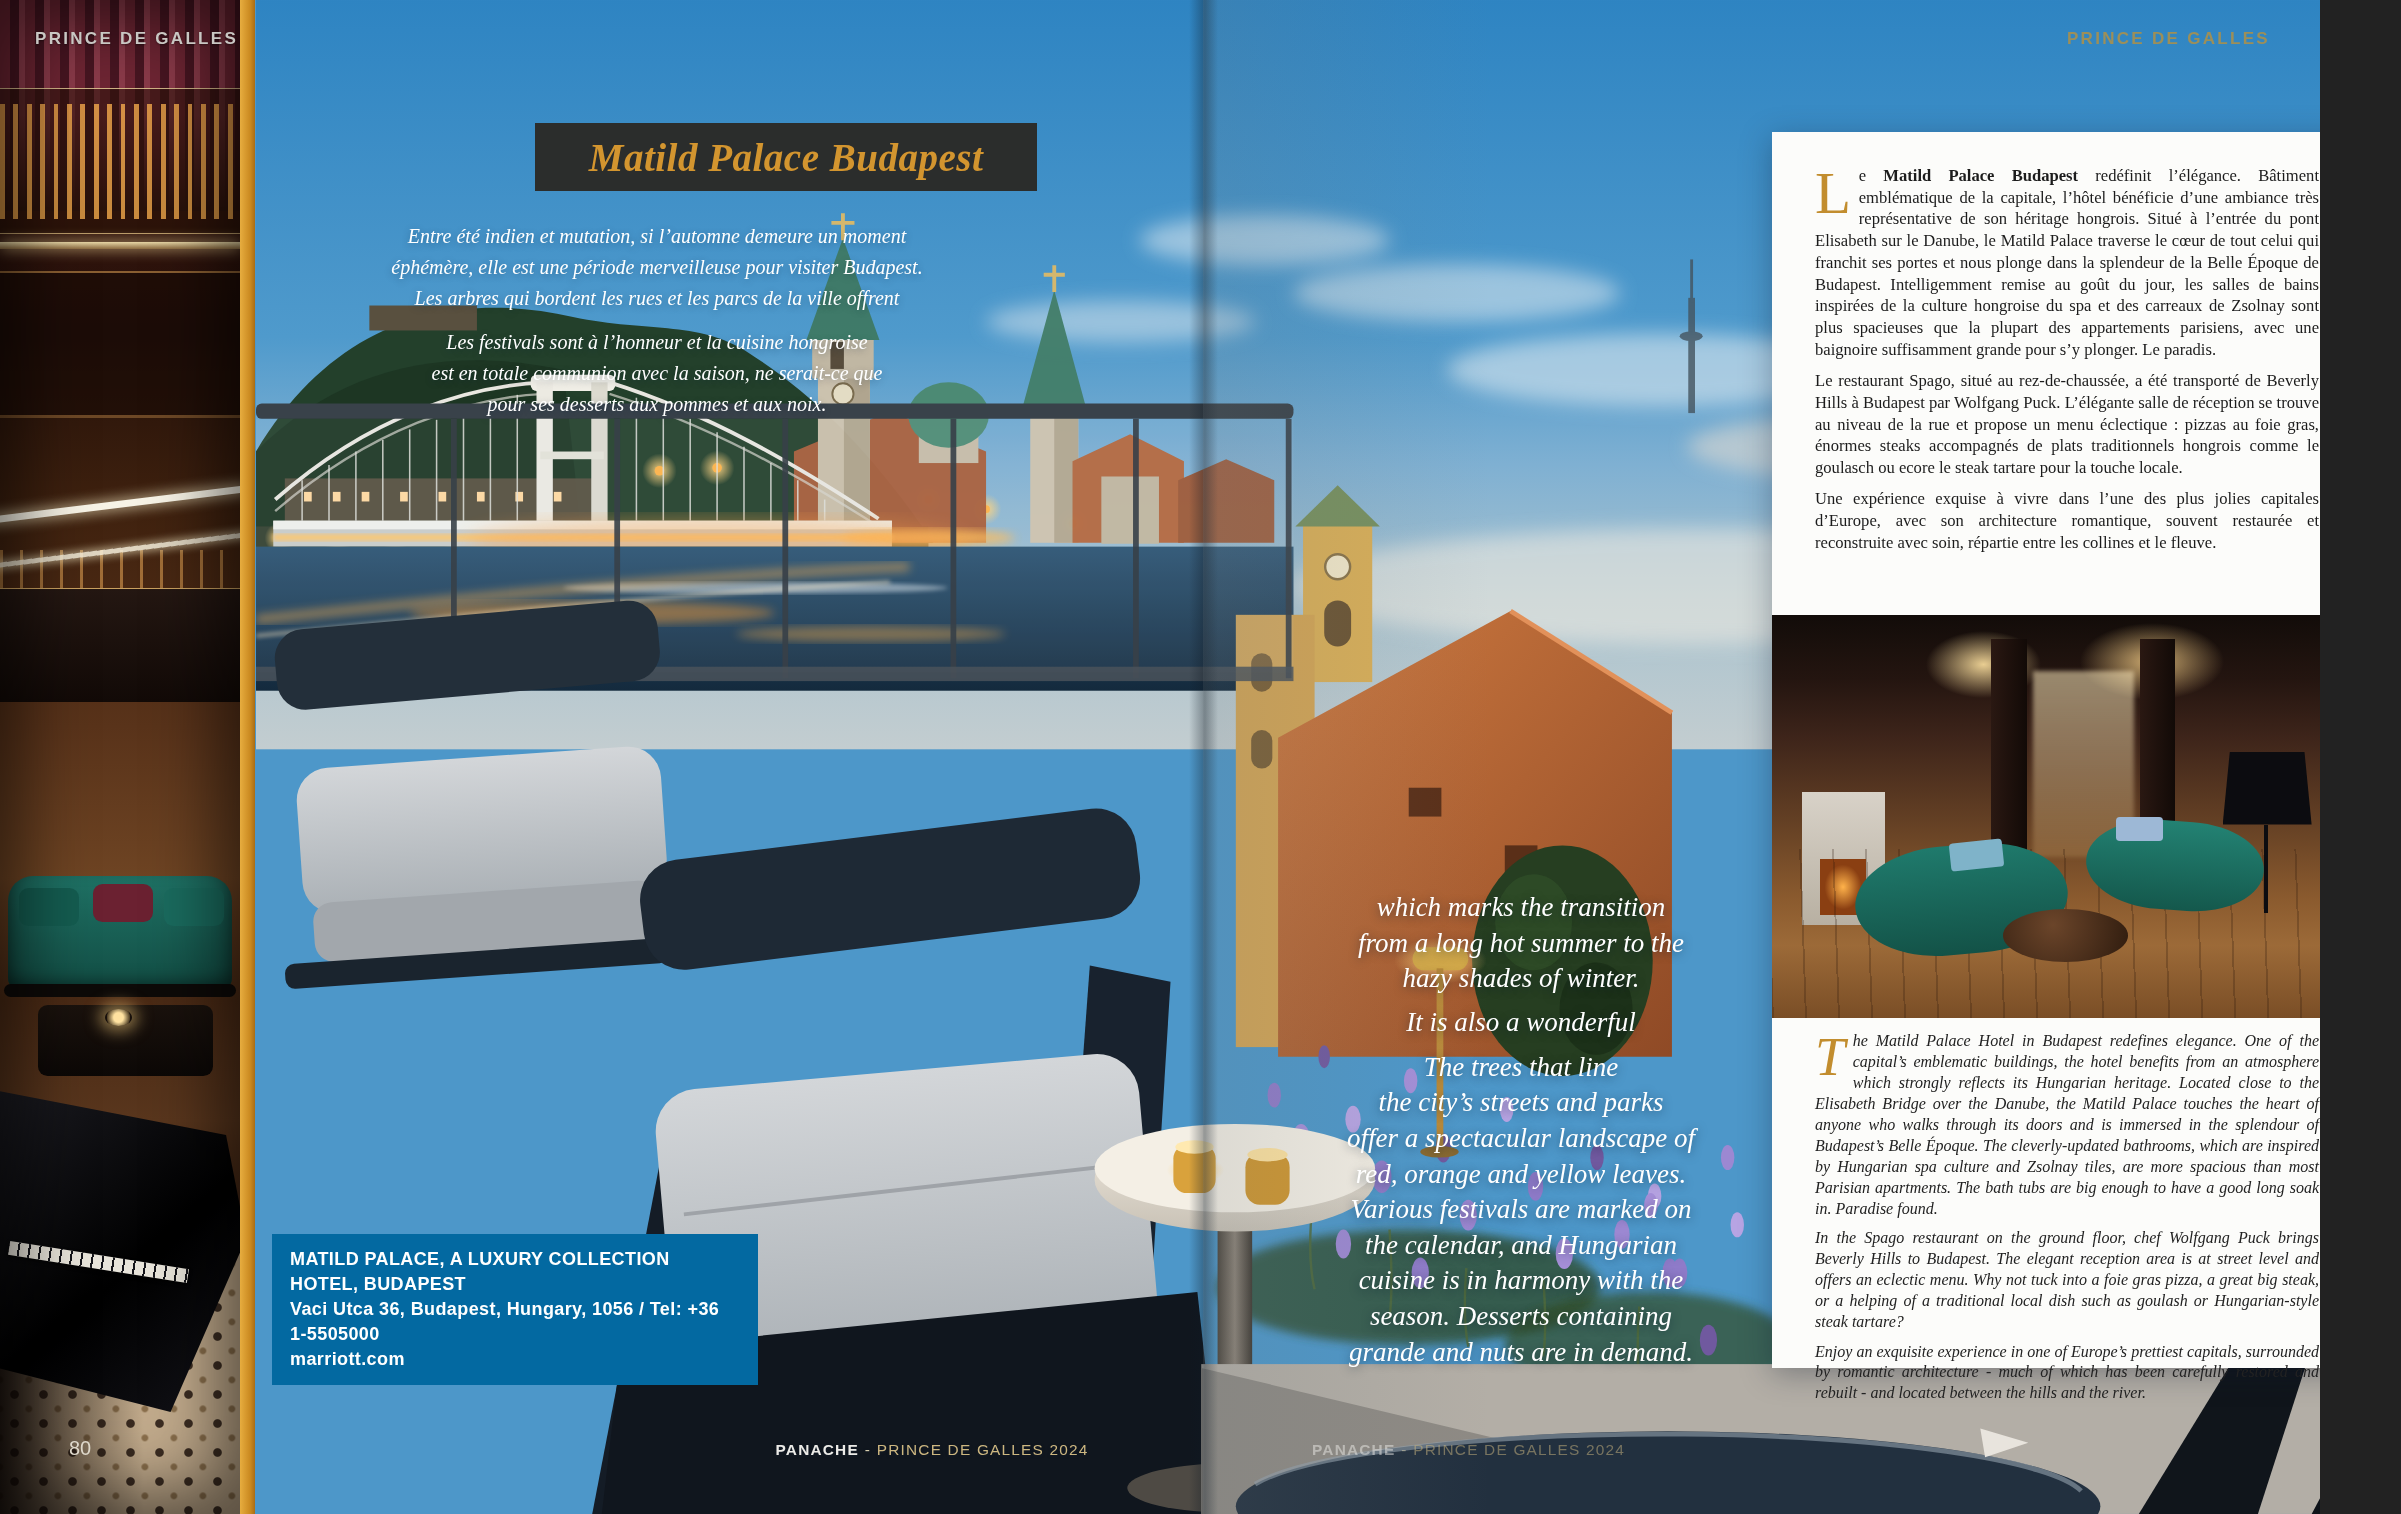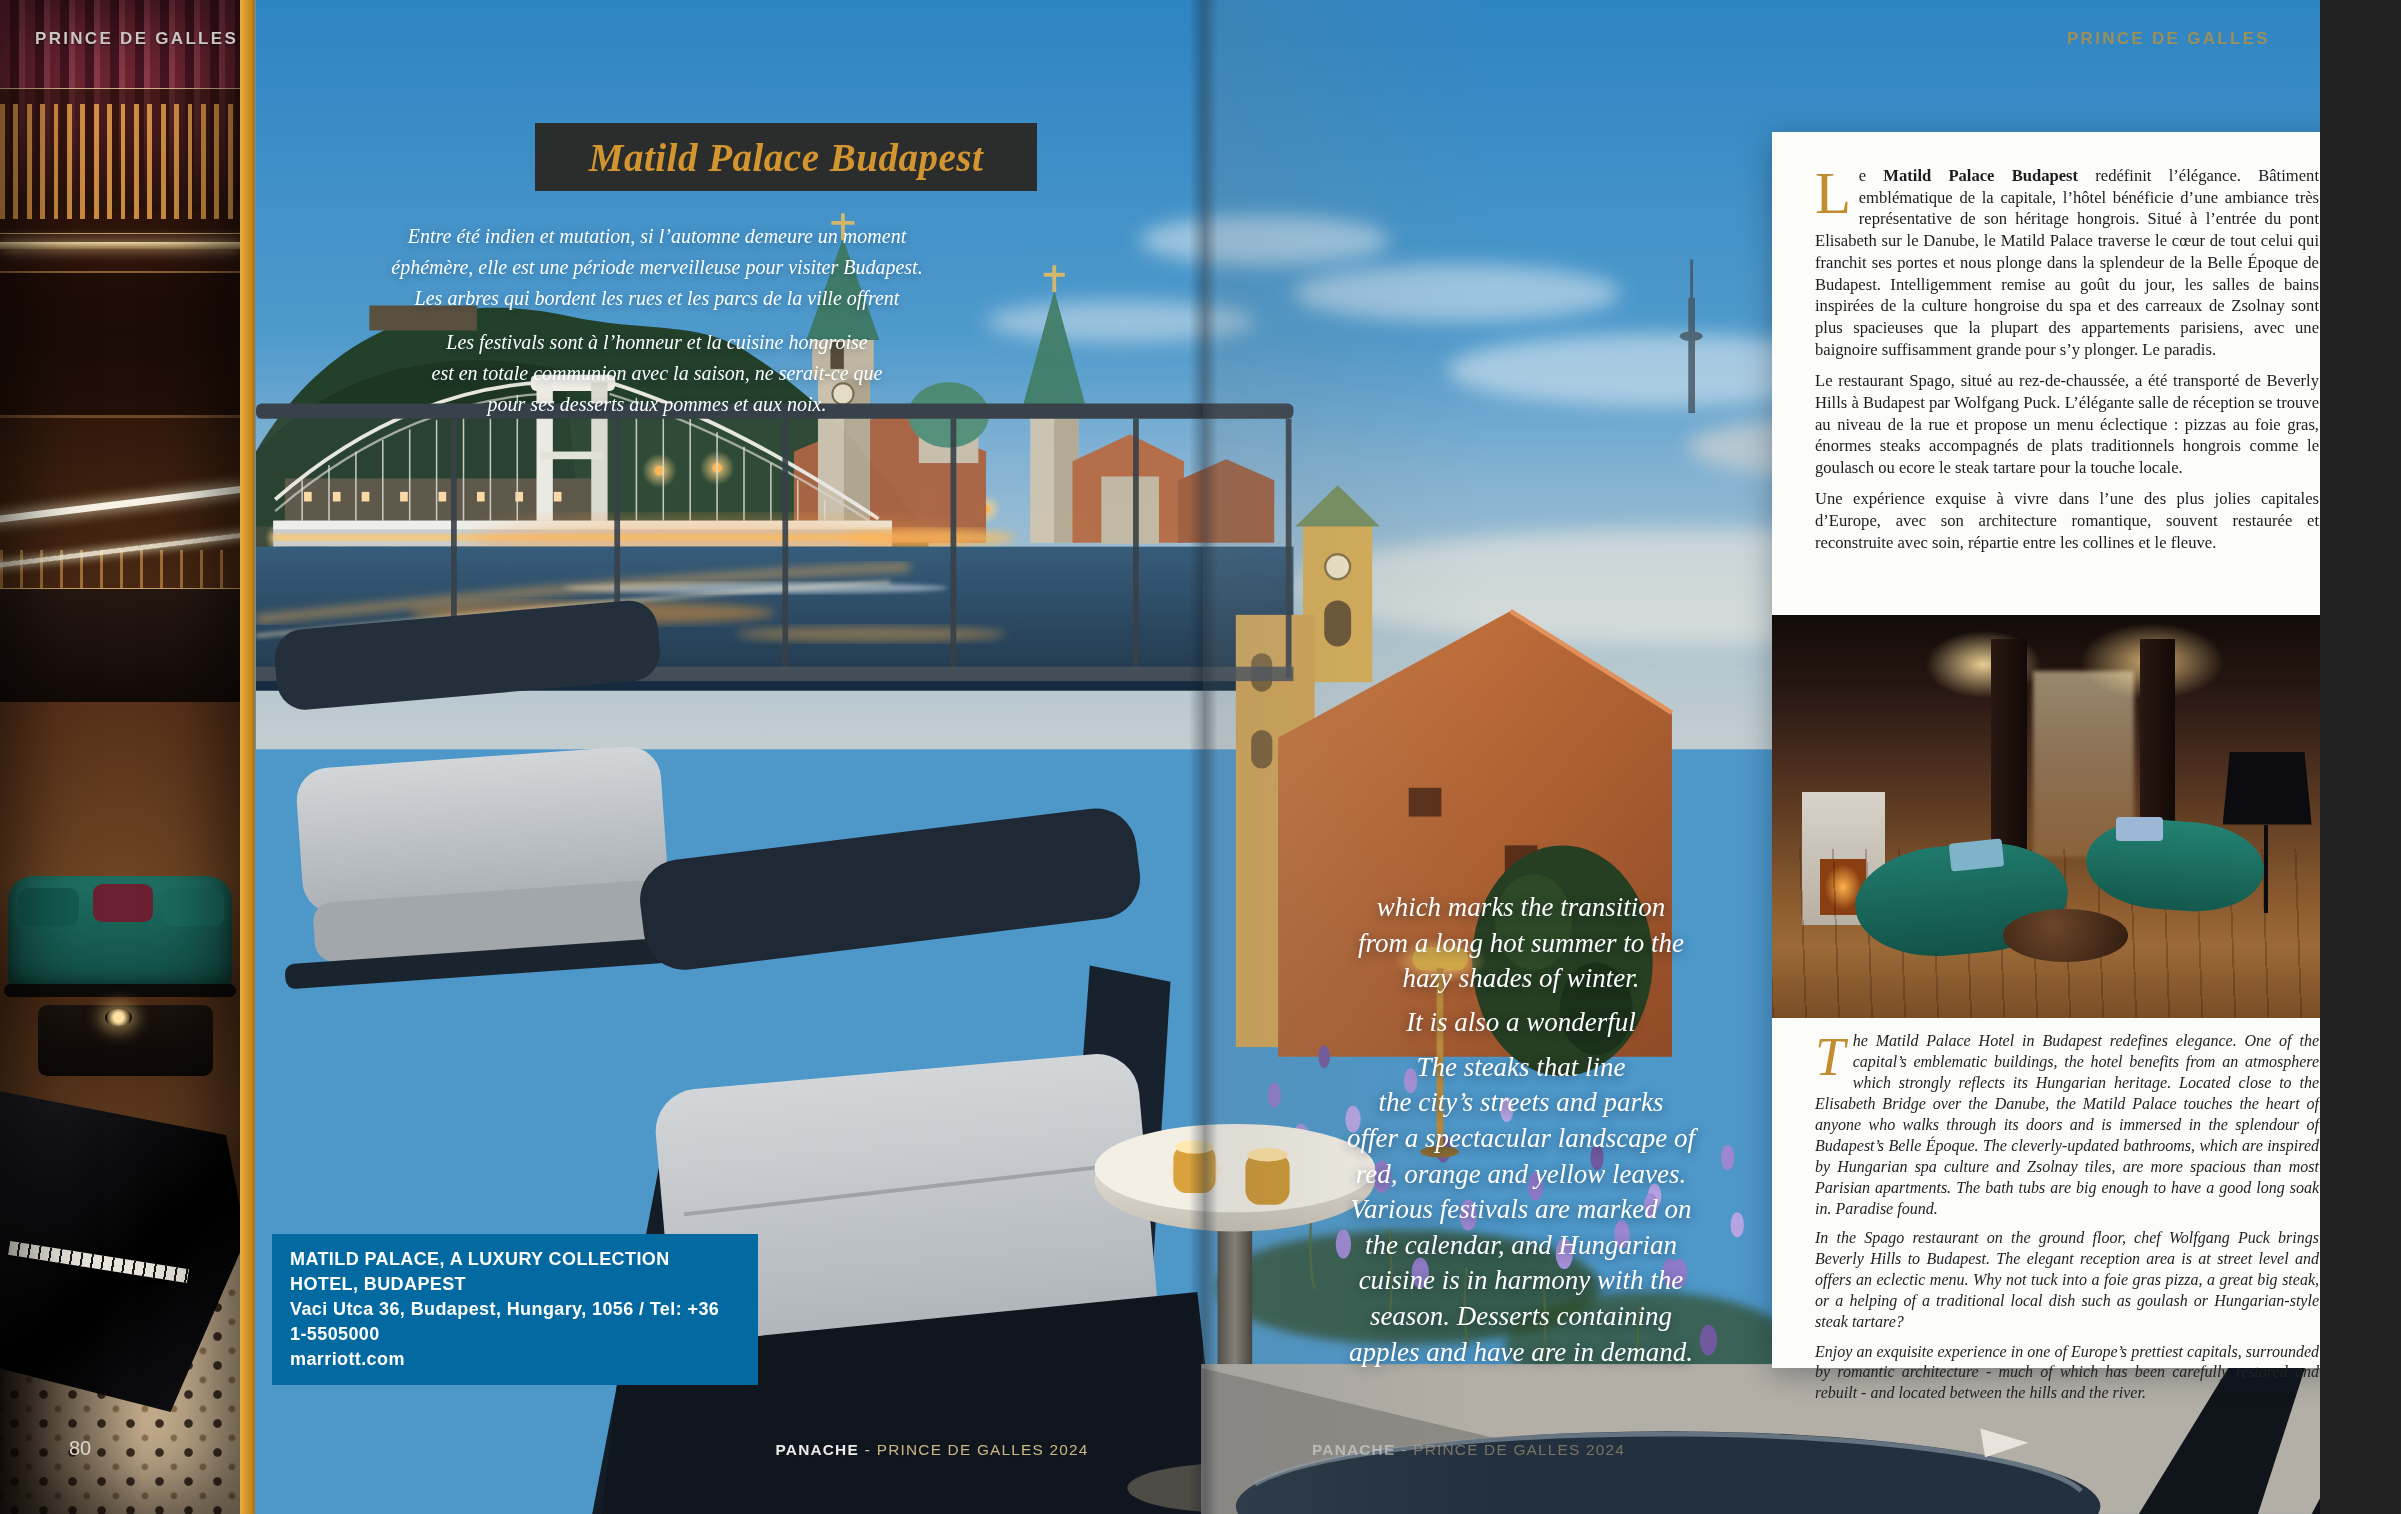--- a/index.html
+++ b/index.html
@@ -498,29 +498,29 @@
   <div class="abs quote-en">
     <div class="para">
       <div>which marks the transition</div>
       <div>from a long hot summer to the</div>
       <div>hazy shades of winter.</div>
     </div>
     <div class="para">
       <div>It is also a wonderful</div>
     </div>
     <div class="para">
-      <div>The steaks that line</div>
+      <div>The trees that line</div>
       <div>the city’s streets and parks</div>
       <div>offer a spectacular landscape of</div>
       <div>red, orange and yellow leaves.</div>
       <div>Various festivals are marked on</div>
       <div>the calendar, and Hungarian</div>
       <div>cuisine is in harmony with the</div>
       <div>season. Desserts containing</div>
-      <div>apples and have are in demand.</div>
+      <div>grande and nuts are in demand.</div>
     </div>
   </div>
 
   <div class="abs info-box">
     <div class="l1">MATILD PALACE, A LUXURY COLLECTION HOTEL, BUDAPEST</div>
     <div>Vaci Utca 36, Budapest, Hungary, 1056 / Tel: +36 1-5505000</div>
     <div>marriott.com</div>
   </div>
 
   <div class="abs panel">

